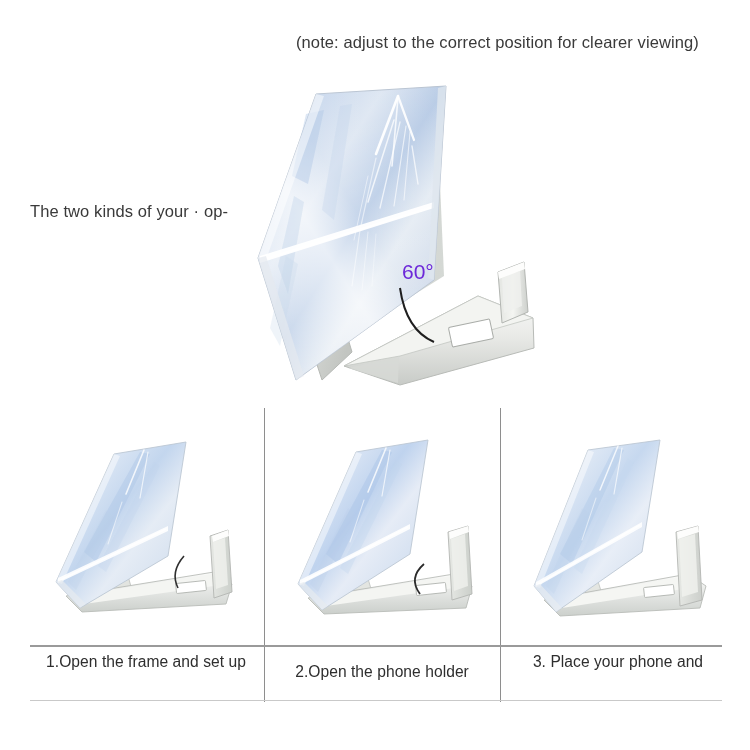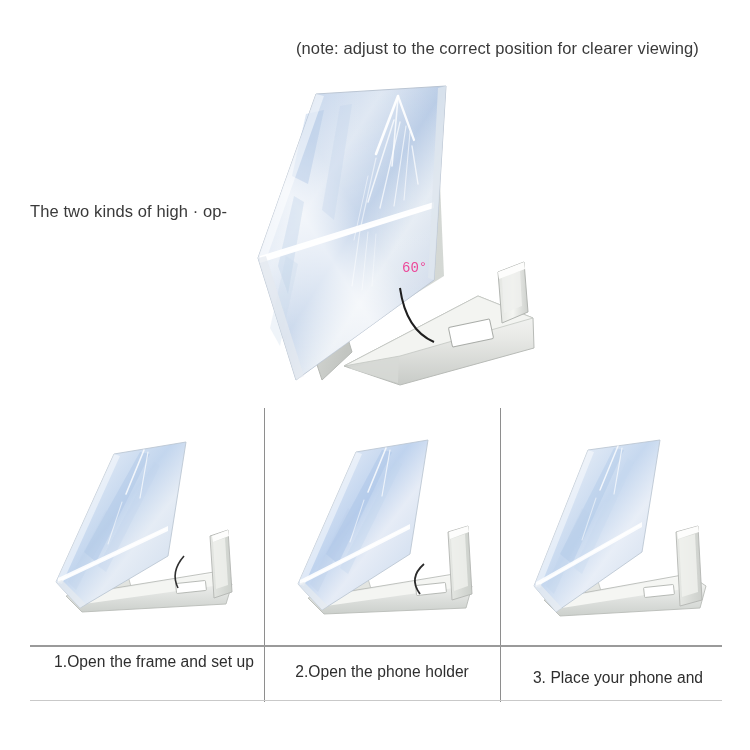--- a/index.html
+++ b/index.html
@@ -8,21 +8,21 @@
     width:750px; height:750px; position:relative; overflow:hidden;
     font-family:"Liberation Sans", sans-serif;
     color:#2b2b2b; background:#ffffff;
   }
   #stage{ position:absolute; inset:0; }
 
   
   .note{
     position:absolute; left:296px; top:31px; width:450px;
     font-size:16.5px; line-height:1.35; color:#3a3a3a;
-    letter-spacing:.1px; white-space:nowrap;margin-top:6px;
+    letter-spacing:.1px; white-space:nowrap;
   }
   .side-text{
     position:absolute; left:30px; top:198px; width:235px;
     font-size:16.5px; line-height:1.62; color:#3a3a3a; letter-spacing:.1px;
   }
 
   
   .v-div{ position:absolute; width:1.4px; background:#8e8e8e; }
   .h-line{ position:absolute; height:1.6px; background:#9a9a9a; }
   .h-line.faint{ background:#c9c9c9; height:1.4px; }
@@ -31,35 +31,35 @@
   .caption{
     position:absolute; text-align:center; font-size:15.6px;
     line-height:1.28; color:#2e2e2e; letter-spacing:.05px;
   }
 
   
   .prod{ position:absolute; }
   .prod svg{ display:block; width:100%; height:100%; overflow:visible; }
 
   .angle-label{
-    position:absolute; font-size:14px; color:#ec4899;
-    font-family:Liberation Mono, monospace;
+    position:absolute; font-size:21px; color:#6d28d9;
+    font-family:Liberation Sans, sans-serif;
   }
 </style>
 </head>
 <body>
 
 <div id="stage">
 
   <div class="note">
     <span>(note: adjust to the correct position for clearer viewing)</span>
   </div>
 
   <div class="side-text">
-    <div>The two kinds of high · op-</div>
+    <div>The two kinds of your · op-</div>
   </div>
 
   <div class="prod" style="left:248px; top:80px; width:300px; height:310px;">
     <svg viewBox="0 0 300 310">
       <defs>
         <linearGradient id="lensG" x1="0" y1="0" x2="1" y2="1">
           <stop offset="0" stop-color="#e9eef5"></stop>
           <stop offset="0.18" stop-color="#c6d6ec"></stop>
           <stop offset="0.34" stop-color="#dde6f2"></stop>
           <stop offset="0.5" stop-color="#b9cce6"></stop>
@@ -326,25 +326,25 @@
           <path d="M98,14 L80,58" stroke-width="1.5" opacity=".78"></path>
           <path d="M102,16 L94,62" stroke-width="1.2" opacity=".68"></path>
           <path d="M76,66 L62,108" stroke-width="1.1" opacity=".52"></path>
         </g>
         <path d="M14,154 L68,18 L74,20 L20,156 Z" fill="#ffffff" opacity=".48"></path>
         <path d="M14,154 L36,180 L42,176 L20,152 Z" fill="#e8ecf1" opacity=".7"></path>
       </g>
     </svg>
   </div>
 
-  <div class="caption" style="left:38px; top:652px; width:232px;text-align:center;">
+  <div class="caption" style="left:30px; top:652px; width:232px;text-align:center;">
     <div>1.Open the frame and set up</div>
   </div>
 
   <div class="caption" style="left:266px; top:662px; width:232px;">
     <div>2.Open the phone holder</div>
   </div>
 
-  <div class="caption" style="left:504px; top:668px; width:228px;">
+  <div class="caption" style="left:504px; top:652px; width:228px;">
     <div>3. Place your phone and</div>
   </div>
 
 </div>
 
 </body></html>

